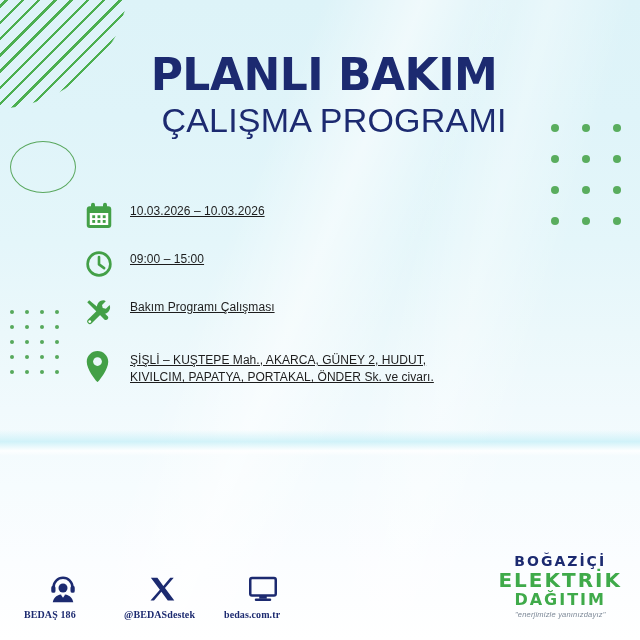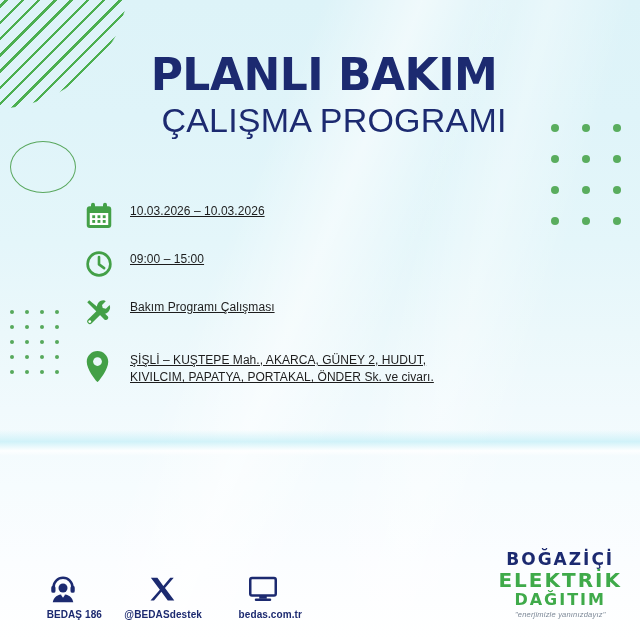--- a/index.html
+++ b/index.html
@@ -100,32 +100,32 @@
     letter-spacing:.05px;
     text-decoration:underline;
   }
   .row.addr { margin-bottom:0; }
   .row.addr .ico { padding-top:6px; }
   .row.addr .txt { padding-top:0;margin-top:8px; }
 
   
   .footer { position:absolute; left:0; bottom:16px; width:640px; height:70px; }
   .fitems { position:absolute; left:24px; bottom:4px; display:flex; gap:22px; }
-  .fitem { width:78px; text-align:right; }
+  .fitem { width:78px; text-align:left;font-family:Liberation Serif, serif; }
   .fitem .fic { height:36px; display:flex; align-items:flex-end; justify-content:center; }
   .fitem .flbl {
     margin-top:5px;
     font-size:10px;
     font-weight:bold;
     color:#1c2a70;
     letter-spacing:.1px;
     white-space:nowrap;
   }
   .logo { position:absolute; right:18px; bottom:6px; text-align:center; line-height:1; }
-  .logo .l1 { font-size:17px; font-weight:bold; letter-spacing:2.0px; color:#1c2a70; font-family:"DejaVu Sans", sans-serif; }
+  .logo .l1 { font-size:14px; font-weight:bold; letter-spacing:2.0px; color:#1c2a70; font-family:"DejaVu Sans", sans-serif; }
   .logo .l2 { font-size:20px; font-weight:bold; letter-spacing:2.0px; color:#3faa4a; font-family:"DejaVu Sans", sans-serif; margin-top:2px; }
   .logo .l3 { font-size:16px; font-weight:bold; letter-spacing:2.0px; color:#3faa4a; font-family:"DejaVu Sans", sans-serif; margin-top:2px; }
   .logo .tag { font-size:7.5px; color:#7b8796; font-style:italic; margin-top:3px; letter-spacing:.2px; }
 </style>
 </head>
 <body>
 
 <div id="poster">
 
   <div class="sheen"></div>

